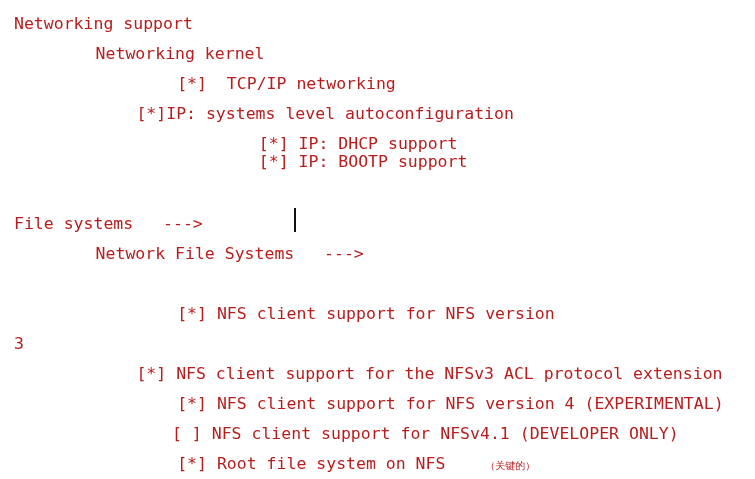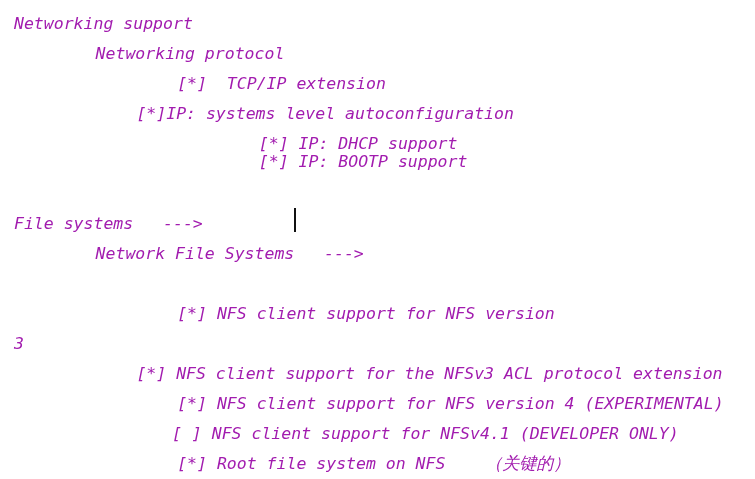--- a/index.html
+++ b/index.html
@@ -22,44 +22,43 @@
     padding: 0;
   }
   .line {
     position: absolute;
     left: 0;
     white-space: pre;
     font-family: "DejaVu Sans Mono", "Liberation Mono", monospace;
     font-size: 16.5px;
     line-height: 31px;
     letter-spacing: 0px;
-    color: #a21caf;
-    font-style: italic;
+    color: #b91c1c;
     -webkit-font-smoothing: antialiased;
   }
   .line .seg {
     white-space: pre;
   }
   .cn {
     font-family: "DejaVu Sans", "Liberation Sans", sans-serif;
-    font-size: 17px;
+    font-size: 10px;
   }
   #text-cursor {
     position: absolute;
     width: 2px;
     background: #111111;
   }
 </style>
 </head>
 <body style="background: rgb(255, 255, 255);">
 
 <div id="menuconfig-text" style="background: rgb(255, 255, 255);">
     <div class="line" style="left: 14px; top: 8px;"><span class="seg">Networking support</span></div>
-    <div class="line" style="left: 95.6px; top: 38px;"><span class="seg">Networking protocol</span></div>
-    <div class="line" style="left: 177.2px; top: 68px;"><span class="seg">[*]</span><span class="seg">  TCP/IP extension</span></div>
+    <div class="line" style="left: 95.6px; top: 38px;"><span class="seg">Networking kernel</span></div>
+    <div class="line" style="left: 177.2px; top: 68px;"><span class="seg">[*]</span><span class="seg">  TCP/IP networking</span></div>
     <div class="line" style="left: 136.4px; top: 98px;"><span class="seg">[*]</span><span class="seg">IP: systems level autoconfiguration</span></div>
     <div class="line" style="left: 258.8px; top: 128px;"><span class="seg">[*]</span><span class="seg"> IP: DHCP support</span></div>
     <div class="line" style="left: 258.8px; top: 146px;"><span class="seg">[*]</span><span class="seg"> IP: BOOTP support</span></div>
     <div class="line" style="left: 14px; top: 208px;"><span class="seg">File systems   ---&gt;</span></div>
     <div class="line" style="left: 95.6px; top: 238px;"><span class="seg">Network File Systems   ---&gt;</span></div>
     <div class="line" style="left: 177.2px; top: 298px;"><span class="seg">[*]</span><span class="seg"> NFS client support for NFS version</span></div>
     <div class="line" style="left: 14px; top: 328px;"><span class="seg">3</span></div>
     <div class="line" style="left: 136.4px; top: 358px;"><span class="seg">[*]</span><span class="seg"> NFS client support for the NFSv3 ACL protocol extension</span></div>
     <div class="line" style="left: 177.2px; top: 388px; text-align: right;"><span class="seg">[*]</span><span class="seg"> NFS client support for NFS version 4 (EXPERIMENTAL)</span></div>
     <div class="line" style="left: 172px; top: 418px;"><span class="seg">[ ]</span><span class="seg"> NFS client support for NFSv4.1 (DEVELOPER ONLY)</span></div>

